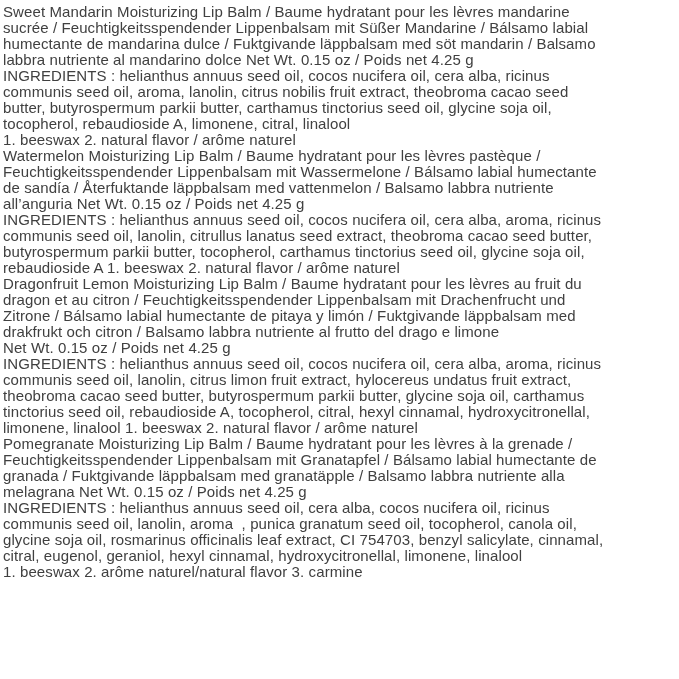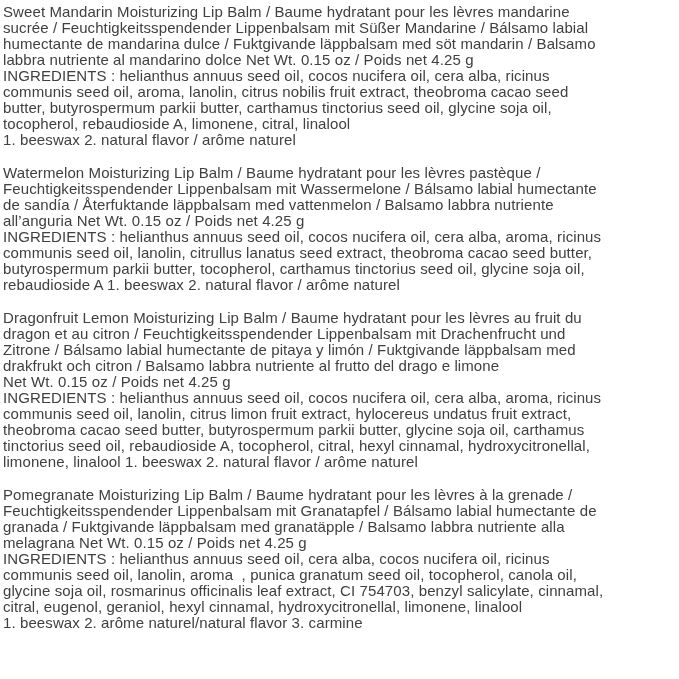--- a/index.html
+++ b/index.html
@@ -20,21 +20,20 @@
     font-family: "Liberation Sans", sans-serif;
     font-size: 15px;
     line-height: 16px;
     font-weight: 400;
   }
   .label-block {
     white-space: pre;           
     letter-spacing: 0.1px;
   }
   .label-block + .label-block {
-    margin-top: 17px;           
   }
 </style>
 </head>
 <body>
 
 <main class="doc">
   <div class="label-block">Sweet Mandarin Moisturizing Lip Balm / Baume hydratant pour les lèvres mandarine
 sucrée / Feuchtigkeitsspendender Lippenbalsam mit Süßer Mandarine / Bálsamo labial
 humectante de mandarina dulce / Fuktgivande läppbalsam med söt mandarin / Balsamo
 labbra nutriente al mandarino dolce Net Wt. 0.15 oz / Poids net 4.25 g

